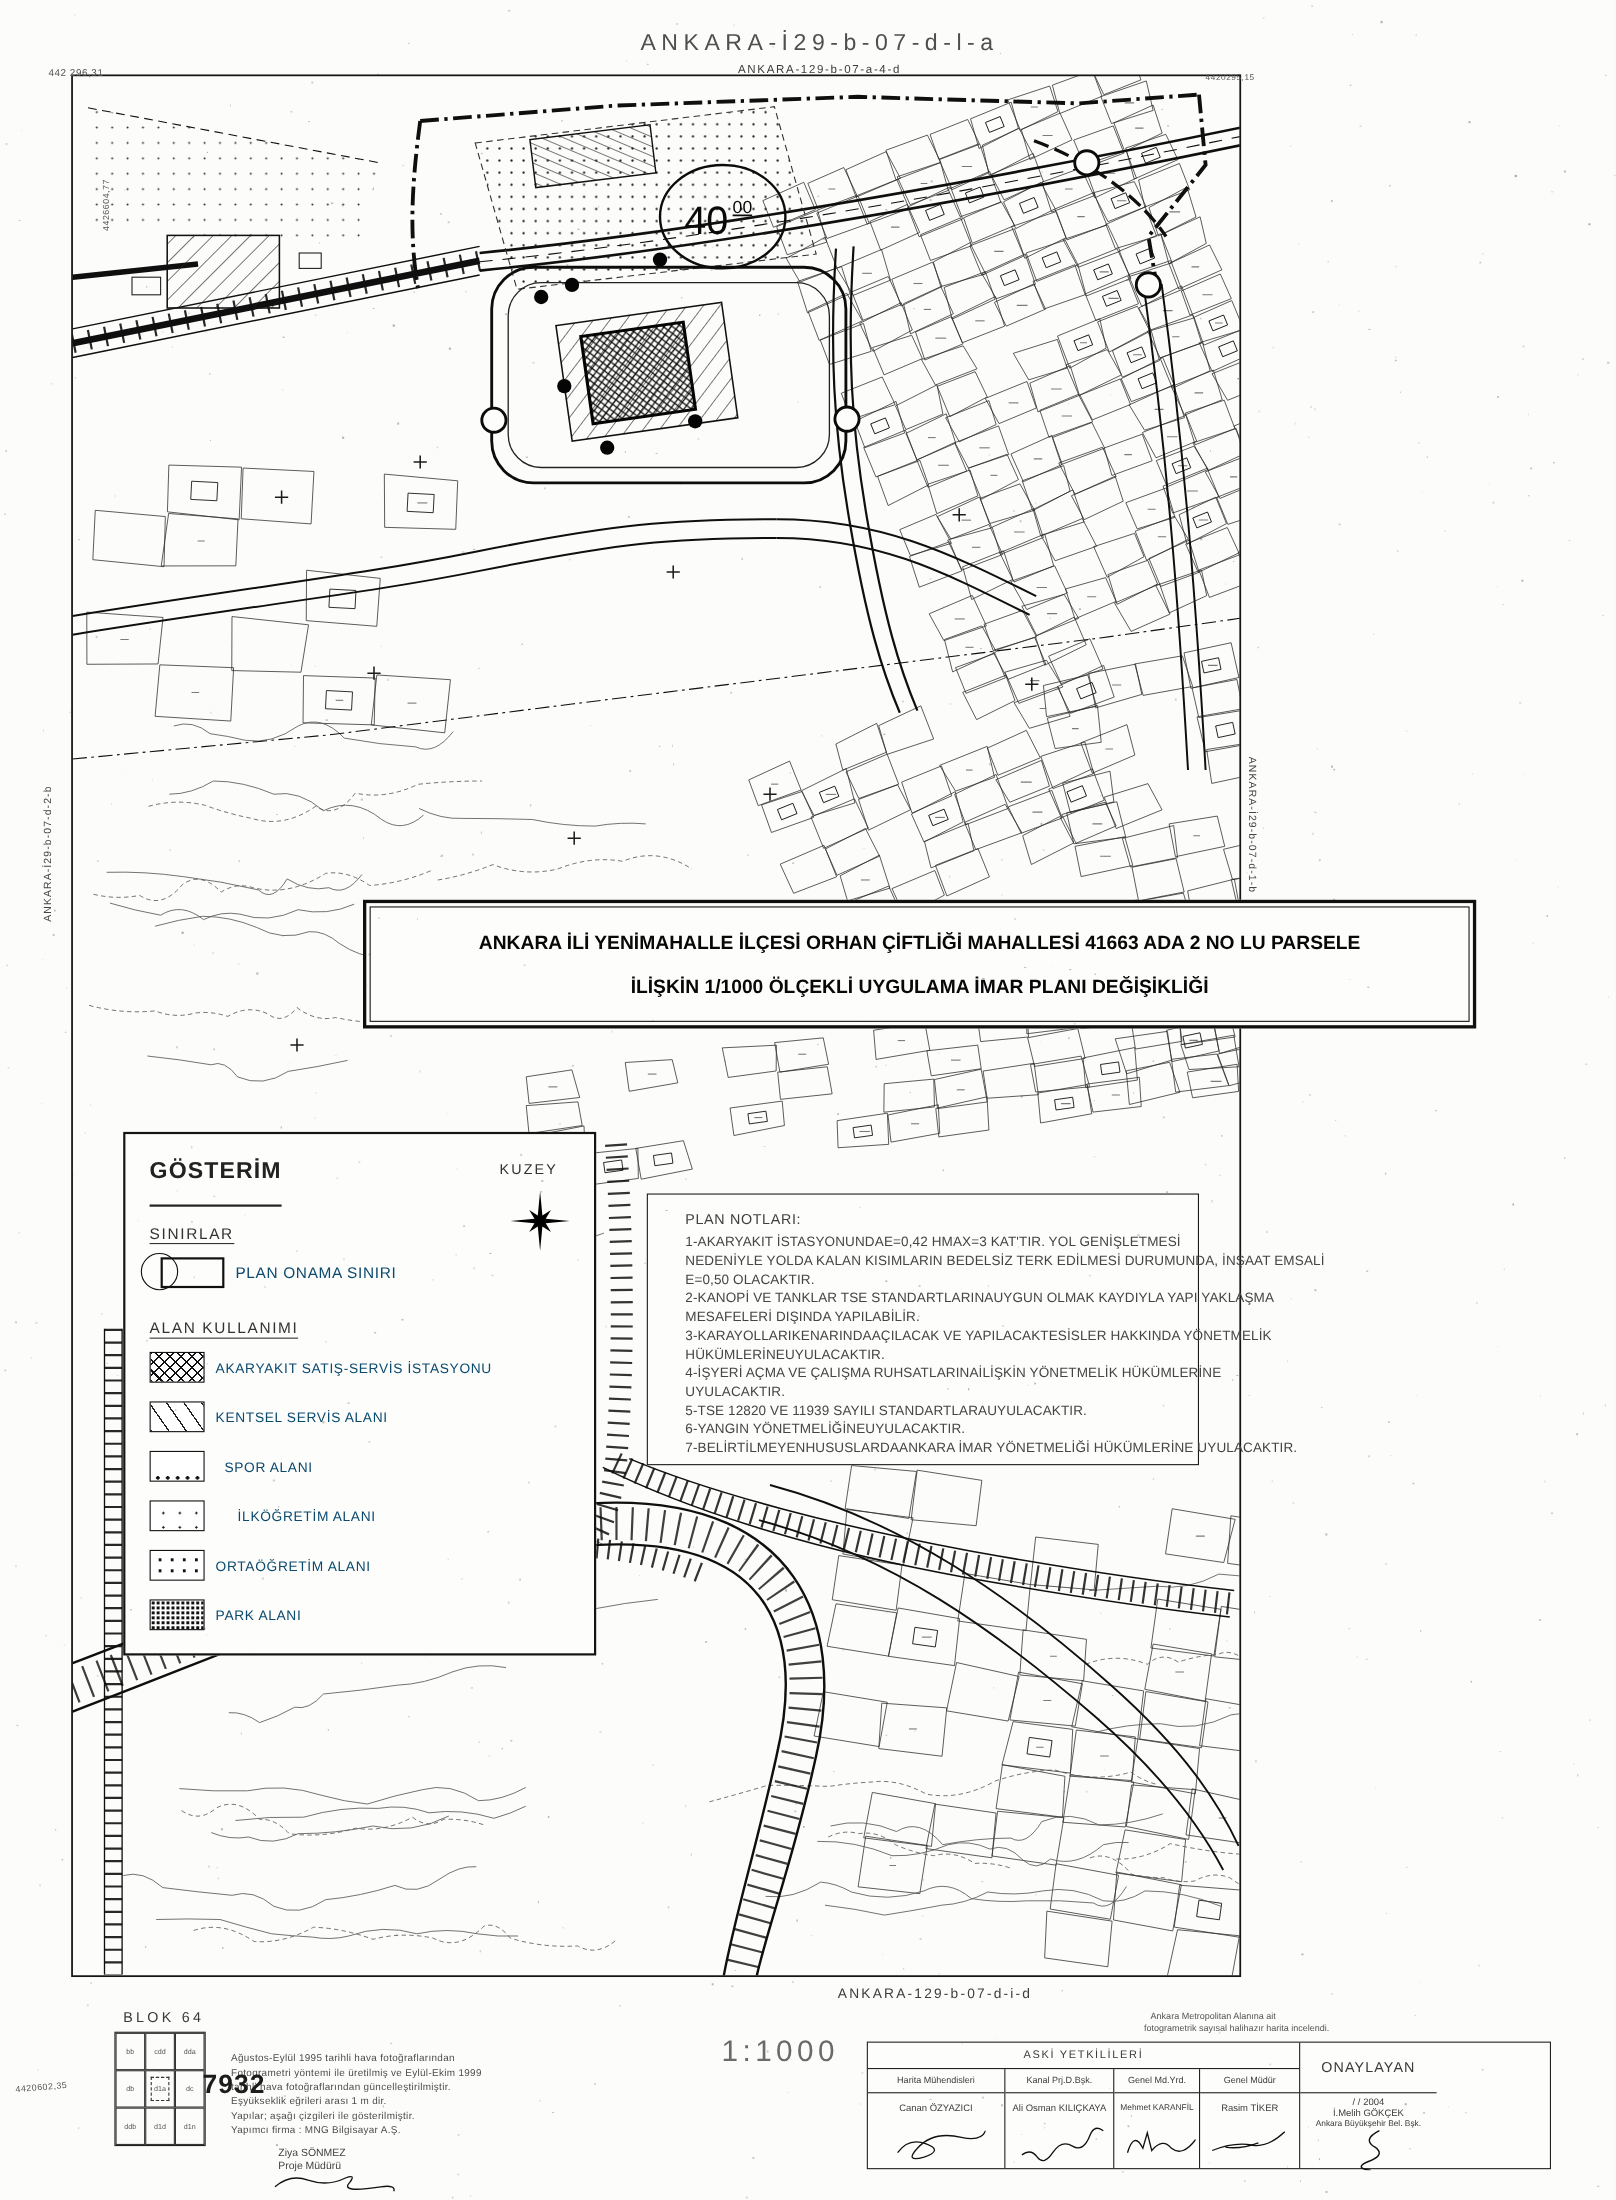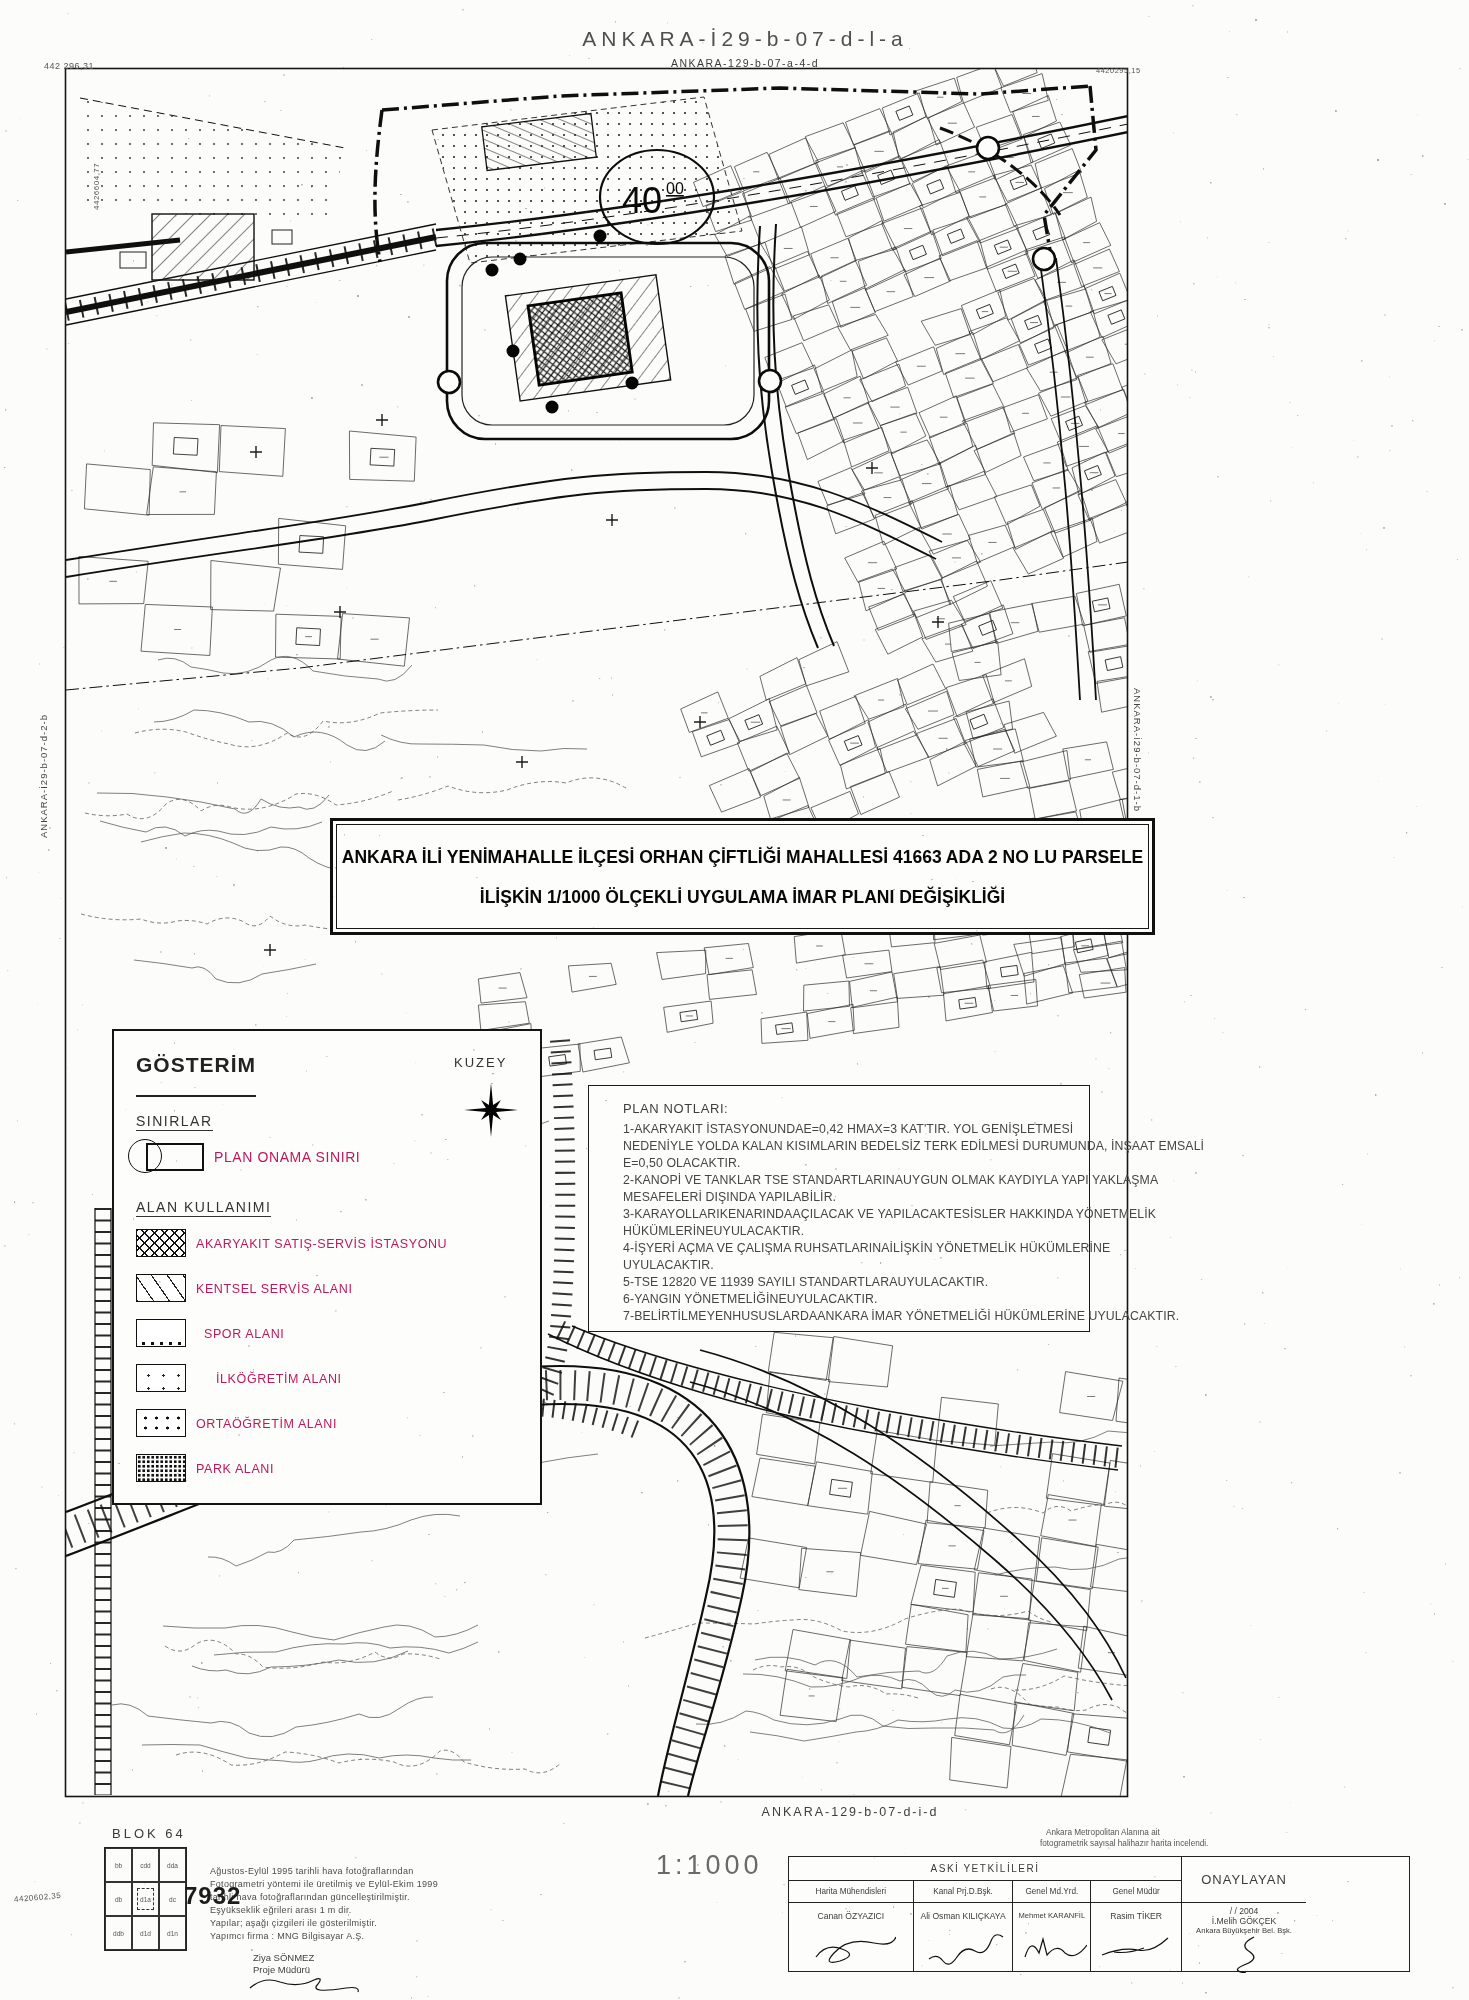--- a/index.html
+++ b/index.html
@@ -9,31 +9,31 @@
   svg{display:block;}
   
   .sheet-title{left:565px;top:27px;width:360px;text-align:center;font-size:21px;letter-spacing:5px;
                color:#4f4f4f;font-weight:400;}
   .sheet-subtitle{left:600px;top:57px;width:290px;text-align:center;font-size:10.5px;letter-spacing:1.5px;color:#3c3c3c;}
   .sheet-bottom{left:640px;top:1805px;width:420px;text-align:center;font-size:12.5px;letter-spacing:2px;color:#3d3d3d;}
   .vlabel{writing-mode:vertical-rl;font-size:9.5px;letter-spacing:1px;color:#444;}
   .vflip{transform:rotate(180deg);}
   .coord{font-size:8px;color:#555;letter-spacing:.5px;}
   
-  .titlebox{left:330px;top:818px;width:825px;height:117px;background:#fdfdfc;border:3px solid #101010;box-sizing:border-box;}
+  .titlebox{left:330px;top:818px;width:1012px;height:117px;background:#fdfdfc;border:3px solid #101010;box-sizing:border-box;}
   .titlebox-inner{position:absolute;inset:3px;border:1px solid #161616;}
   .titlebox .l1{position:absolute;left:0;right:0;top:26px;text-align:center;font-size:17.5px;font-weight:700;color:#080808;}
   .titlebox .l2{position:absolute;left:0;right:0;top:66px;text-align:center;font-size:17.5px;font-weight:700;color:#080808;}
   
   .legend{left:112px;top:1029px;width:430px;height:476px;background:#fdfdfc;border:2.5px solid #141414;box-sizing:border-box;}
   .legend h1{position:absolute;left:22px;top:22px;margin:0;font-size:21px;font-weight:600;letter-spacing:1px;
              color:#222;border-bottom:2.5px solid #222;padding-bottom:18px;}
   .legend h2{position:absolute;left:22px;margin:0;font-size:14px;font-weight:500;letter-spacing:1.5px;
              color:#333;border-bottom:1.5px solid #333;padding-bottom:1px;}
-  .leg-label{position:absolute;font-size:12.5px;letter-spacing:.6px;color:#be185d;white-space:nowrap;}
+  .leg-label{position:absolute;font-size:12.5px;letter-spacing:.6px;color:#0c4a6e;white-space:nowrap;}
   .swatch{position:absolute;left:22px;width:50px;height:28px;border:1.6px solid #111;box-sizing:border-box;background:#fff;}
   .sw-cross{background-image:repeating-linear-gradient(45deg,#111 0 1.3px,transparent 1.3px 7px),
             repeating-linear-gradient(135deg,#111 0 1.3px,transparent 1.3px 7px);}
   .sw-diag{background-image:repeating-linear-gradient(55deg,#222 0 1.2px,transparent 1.2px 13px);}
   .sw-spor{background-image:radial-gradient(circle,#111 1.6px,transparent 1.8px);
            background-size:9px 5px;background-repeat:repeat-x;background-position:2px 100%;}
   .sw-ilk{background-image:radial-gradient(circle,#222 1px,transparent 1.2px);background-size:15px 13px;background-position:4px 4px;}
   .sw-orta{background-image:radial-gradient(circle,#111 1.4px,transparent 1.6px);background-size:11px 10px;background-position:3px 3px;}
   .sw-park{background-image:radial-gradient(circle,#111 1.4px,transparent 1.7px);background-size:4.5px 4.5px;}
   .onama-circle{position:absolute;left:14px;top:108px;width:34px;height:34px;border:1.6px solid #111;border-radius:50%;box-sizing:border-box;}

